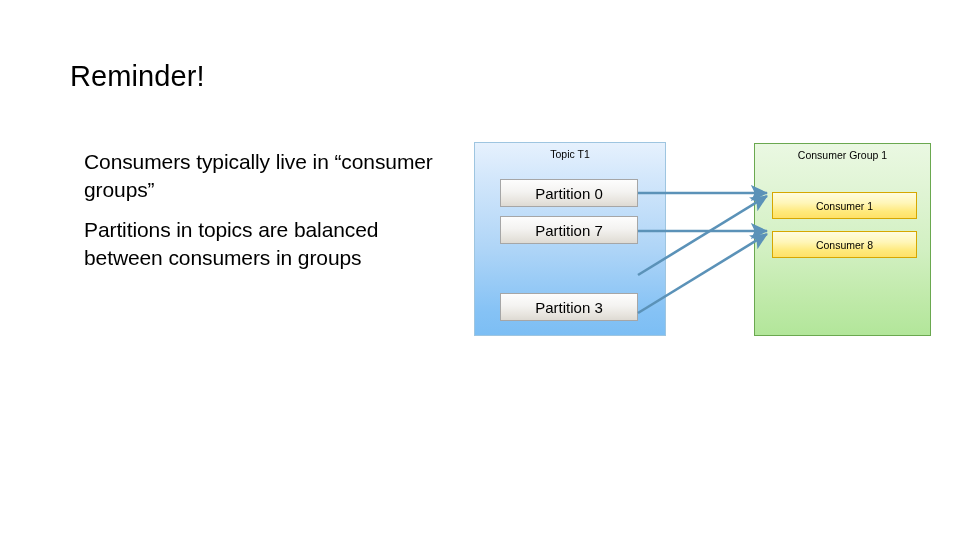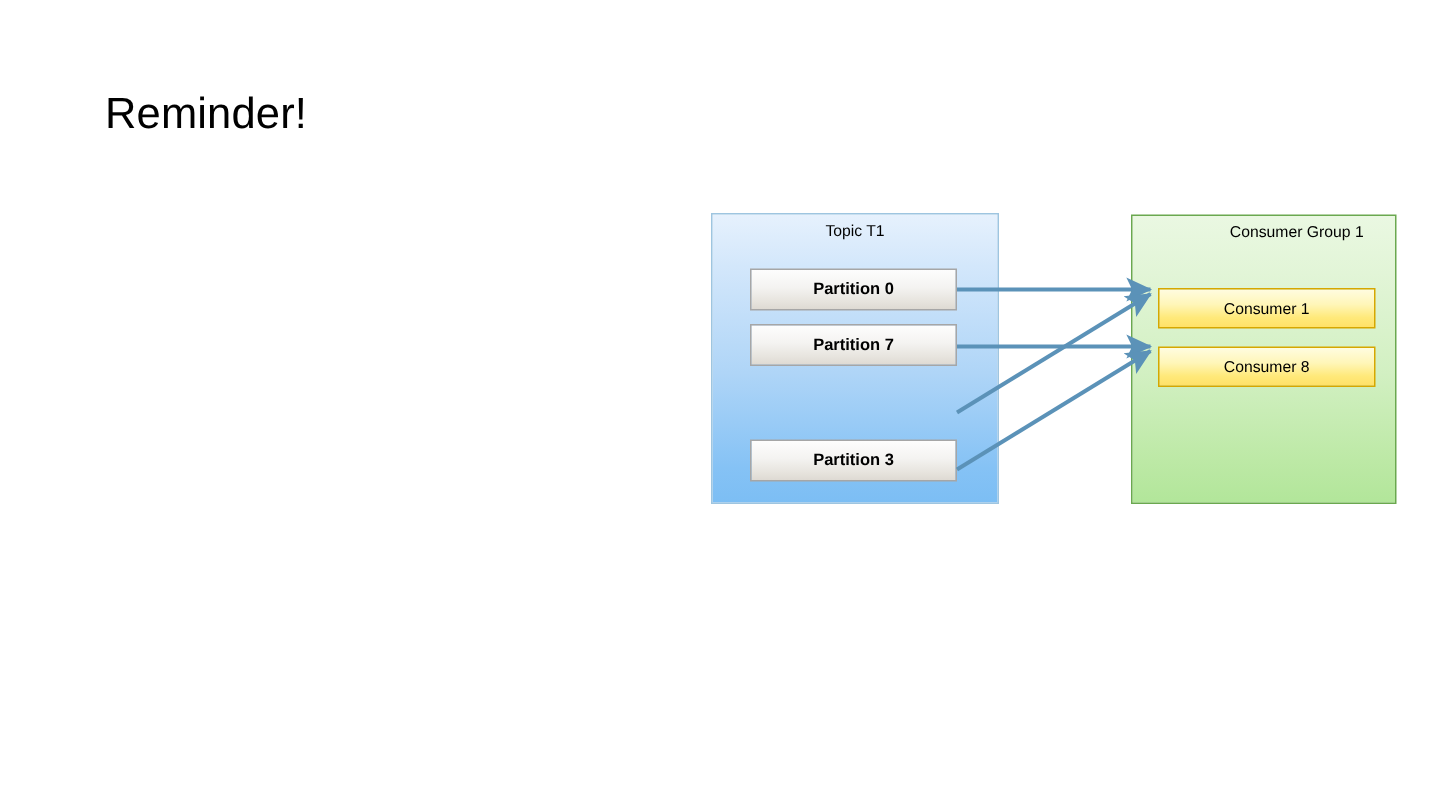--- a/index.html
+++ b/index.html
@@ -96,27 +96,26 @@
   .cg-title { top: 149px; }
 
   .partition {
     position: absolute;
     box-sizing: border-box;
     left: 500px;
     width: 138px;
     height: 28px;
     border: 1px solid #A6A6A6;
     background: linear-gradient(to bottom, #FDFDFD 0%, #F4F3F1 45%, #E7E4DE 80%, #DEDAD3 100%);
-    font-size: 11px;
+    font-size: 15px;
     color: #000000;
     display: flex;
     align-items: center;
     justify-content: center;
     white-space: nowrap;
-    font-weight: bold;
   }
   .p0 { top: 179px; }
   .p1 { top: 216px; }
   .p2 { top: 255px; }
   .p3 { top: 293px; }
 
   .consumer {
     position: absolute;
     box-sizing: border-box;
     left: 772px;
@@ -142,28 +141,32 @@
     height: 540px;
   }
 </style>
 </head>
 <body>
 
 <div id="slide">
 
   <div class="slide-title">Reminder!</div>
 
+  <div class="bullets">
+    <p class="bullet">Consumers typically live in “consumer groups”</p>
+    <p class="bullet">Partitions in topics are balanced between consumers in groups</p>
+  </div>
 
   <div id="diagram">
 
     <div class="group-box topic-box"></div>
     <div class="group-box consumer-group-box"></div>
 
     <div class="box-title topic-title" style="left:474px; width:192px;">Topic T1</div>
-    <div class="box-title cg-title" style="left:754px; width:177px;margin-left:22px;">Consumer Group 1</div>
+    <div class="box-title cg-title" style="left:754px; width:177px;">Consumer Group 1</div>
 
     <div class="partition p0">Partition 0</div>
     <div class="partition p1">Partition 7</div>
     <div class="partition p3">Partition 3</div>
 
     <div class="consumer c1">Consumer 1</div>
     <div class="consumer c2">Consumer 8</div>
 
     <svg class="arrows" viewBox="0 0 960 540">
       <defs>

